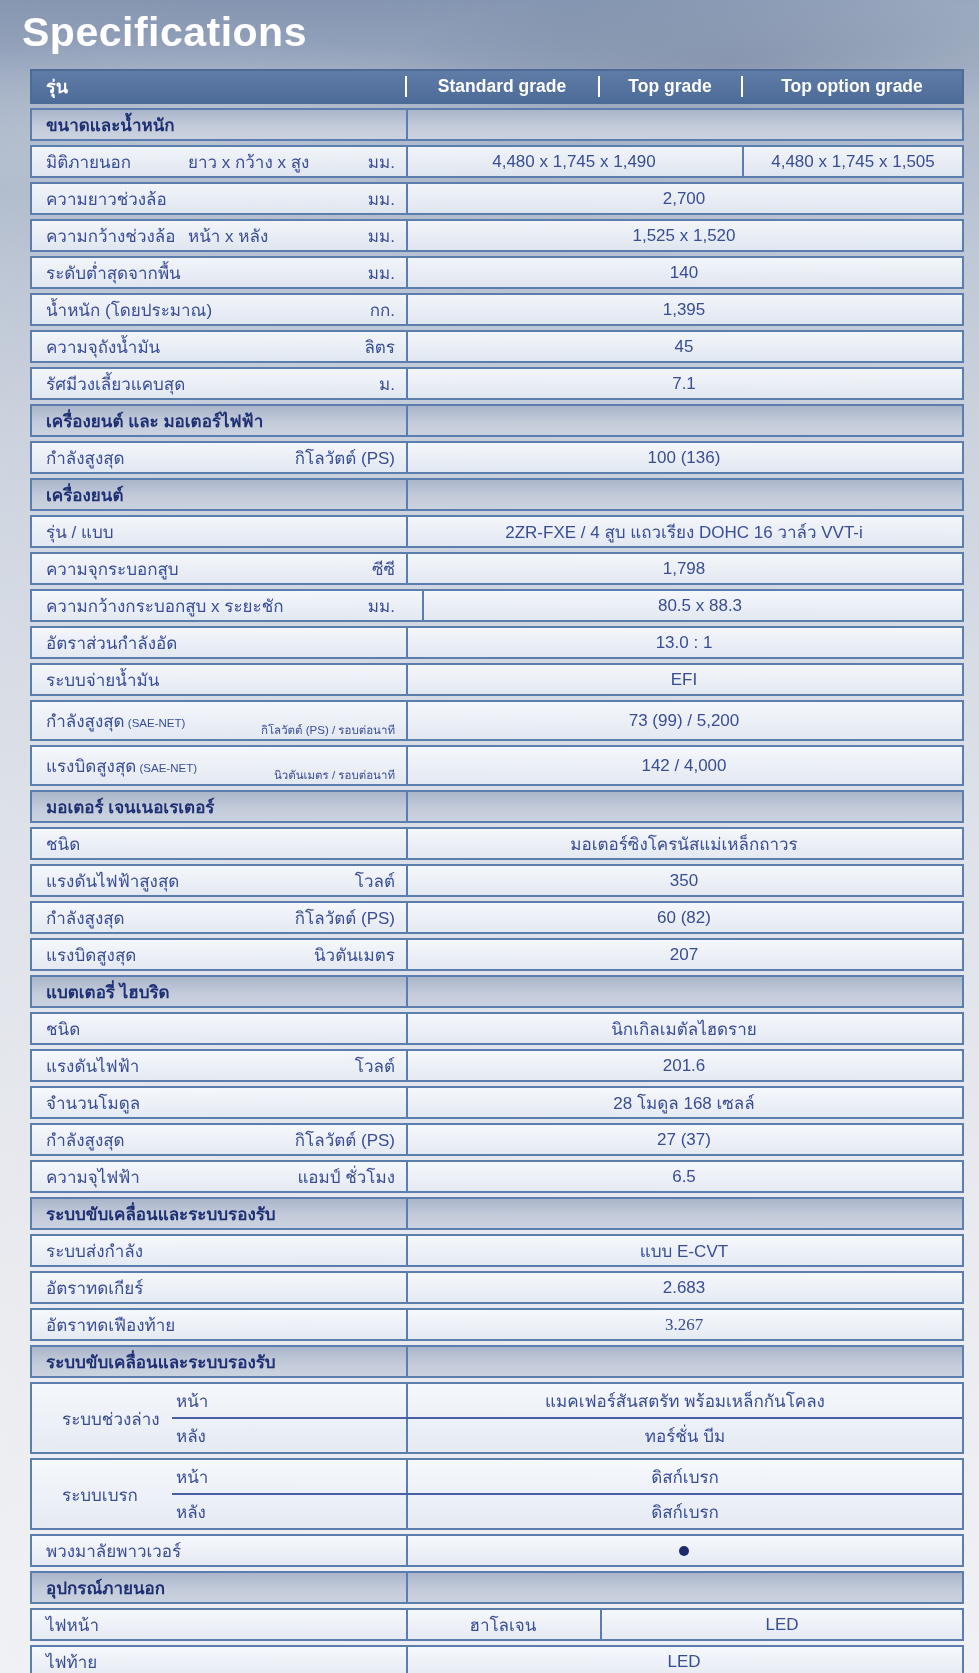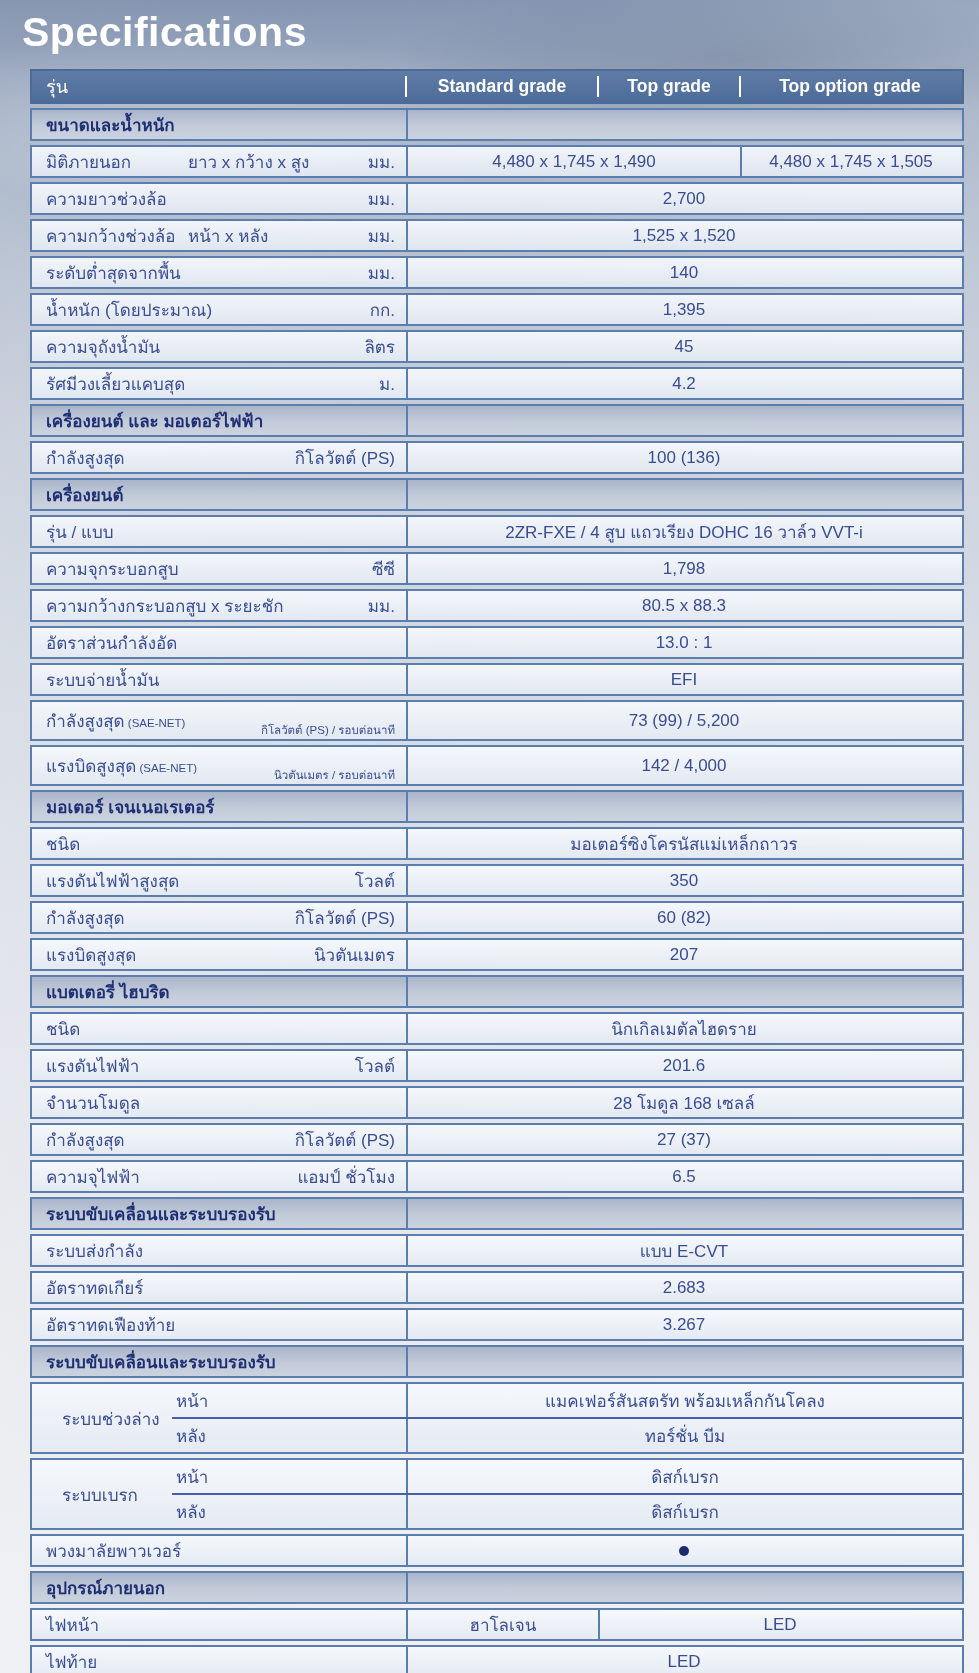--- a/index.html
+++ b/index.html
@@ -52,27 +52,27 @@
   }
   .row.section{
     background:linear-gradient(180deg,#aab5ca 0%, #c3cbda 55%, #cbd2df 100%);
   }
   .label-cell{
     flex:0 0 374px;box-sizing:border-box;position:relative;
     display:flex;align-items:center;
     padding:0 11px 0 14px;
     color:var(--navy);font-size:17px;white-space:nowrap;
   }
-  .row.header .label-cell{color:#ffffff;font-size:18px;font-weight:normal;}
+  .row.header .label-cell{color:#ffffff;font-size:18px;font-weight:bold;}
   .row.section .label-cell{color:var(--section-navy);font-weight:bold;font-size:17px;}
   .label-main .small{font-size:11.5px;}
   .sub-mid{position:absolute;left:156px;top:0;bottom:0;display:flex;align-items:center;}
   .unit{margin-left:auto;}
   .unit.small{font-size:11.5px;margin-top:19px;}
-  .values{flex:1;display:flex;align-items:stretch;}
+  .values{flex:1;display:flex;align-items:stretch;justify-content:space-between;}
   .vcell{
     box-sizing:border-box;border-left:2px solid var(--border);
     display:flex;align-items:center;justify-content:center;
     color:var(--navy);font-size:17px;text-align:center;white-space:nowrap;
   }
   .row.header .vcell{border-left:none;position:relative;color:#fff;font-weight:bold;font-size:17.5px;}
   .row.header .vcell::before{
     content:"";position:absolute;left:-1px;top:5px;bottom:5px;width:2px;background:#ffffff;
   }
   .row.section .vcell{flex:1;}
@@ -171,21 +171,21 @@
         <div class="values">
           <div class="vcell" style="flex: 0 0 554px;">45</div>
         </div>
       </div>
       <div class="row">
         <div class="label-cell">
           <span class="label-main">รัศมีวงเลี้ยวแคบสุด</span>
           <span class="unit">ม.</span>
         </div>
         <div class="values">
-          <div class="vcell" style="flex: 0 0 554px;">4.2</div>
+          <div class="vcell" style="flex: 0 0 554px;">7.1</div>
         </div>
       </div>
       <div class="row section">
         <div class="label-cell">เครื่องยนต์ และ มอเตอร์ไฟฟ้า</div>
         <div class="values">
           <div class="vcell"></div>
         </div>
       </div>
       <div class="row">
         <div class="label-cell">
@@ -218,21 +218,21 @@
         <div class="values">
           <div class="vcell" style="flex: 0 0 554px;">1,798</div>
         </div>
       </div>
       <div class="row">
         <div class="label-cell">
           <span class="label-main">ความกว้างกระบอกสูบ x ระยะชัก</span>
           <span class="unit">มม.</span>
         </div>
         <div class="values">
-          <div class="vcell" style="flex: 0 0 554px;">80.5 x 88.3</div>
+          <div class="vcell" style="flex: 0 0 554px; margin-left: 16px;">80.5 x 88.3</div>
         </div>
       </div>
       <div class="row">
         <div class="label-cell">
           <span class="label-main">อัตราส่วนกำลังอัด</span>
         </div>
         <div class="values">
           <div class="vcell" style="flex: 0 0 554px;">13.0 : 1</div>
         </div>
       </div>
@@ -372,21 +372,21 @@
         </div>
         <div class="values">
           <div class="vcell" style="flex: 0 0 554px;">2.683</div>
         </div>
       </div>
       <div class="row">
         <div class="label-cell">
           <span class="label-main">อัตราทดเฟืองท้าย</span>
         </div>
         <div class="values">
-          <div class="vcell" style="flex: 0 0 554px;">3.267</div>
+          <div class="vcell" style="flex: 0 0 554px; font-family: Liberation Serif, serif;">3.267</div>
         </div>
       </div>
       <div class="row section">
         <div class="label-cell">ระบบขับเคลื่อนและระบบรองรับ</div>
         <div class="values">
           <div class="vcell"></div>
         </div>
       </div>
       <div class="row group">
         <div class="group-label">ระบบช่วงล่าง</div>

